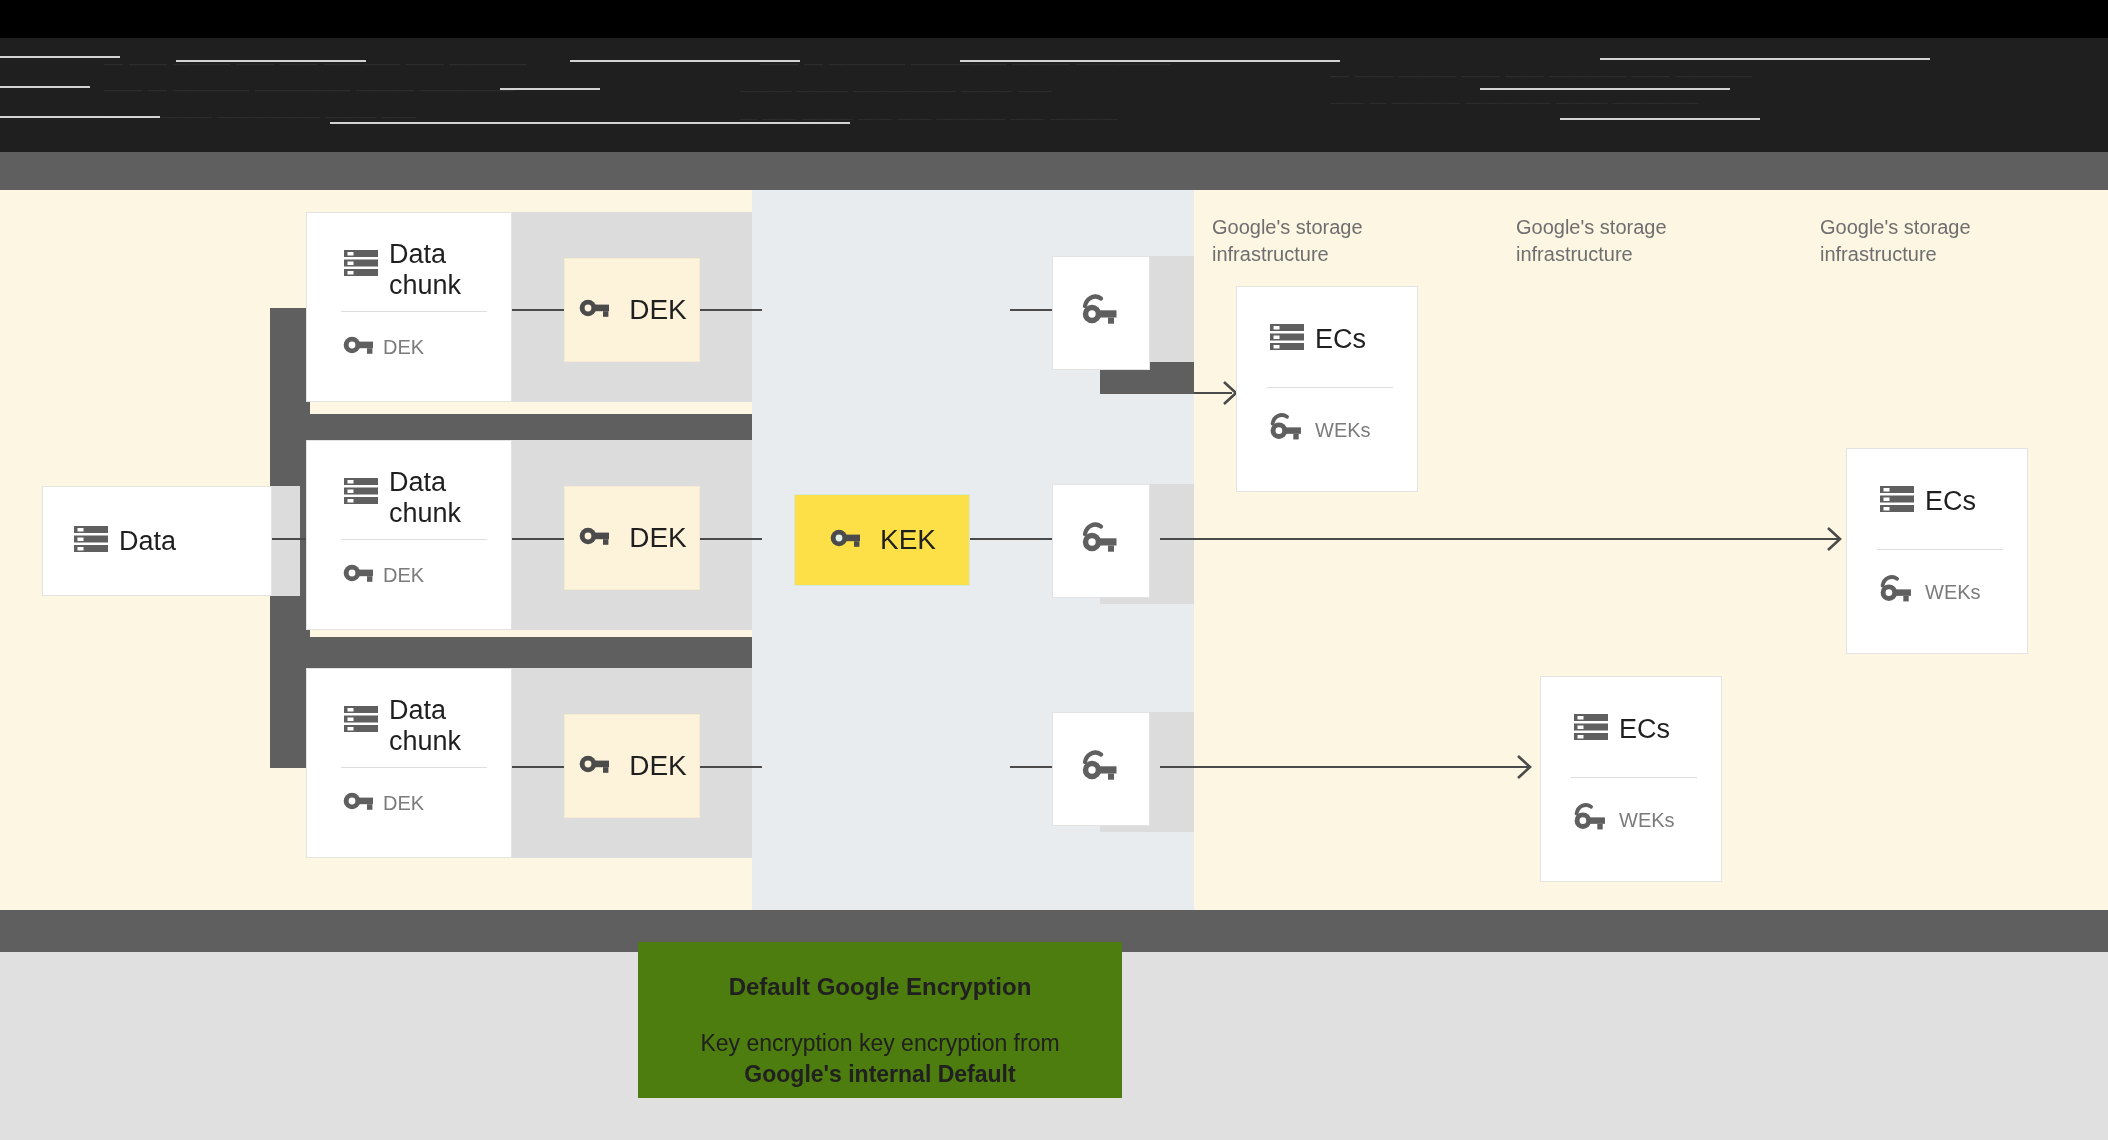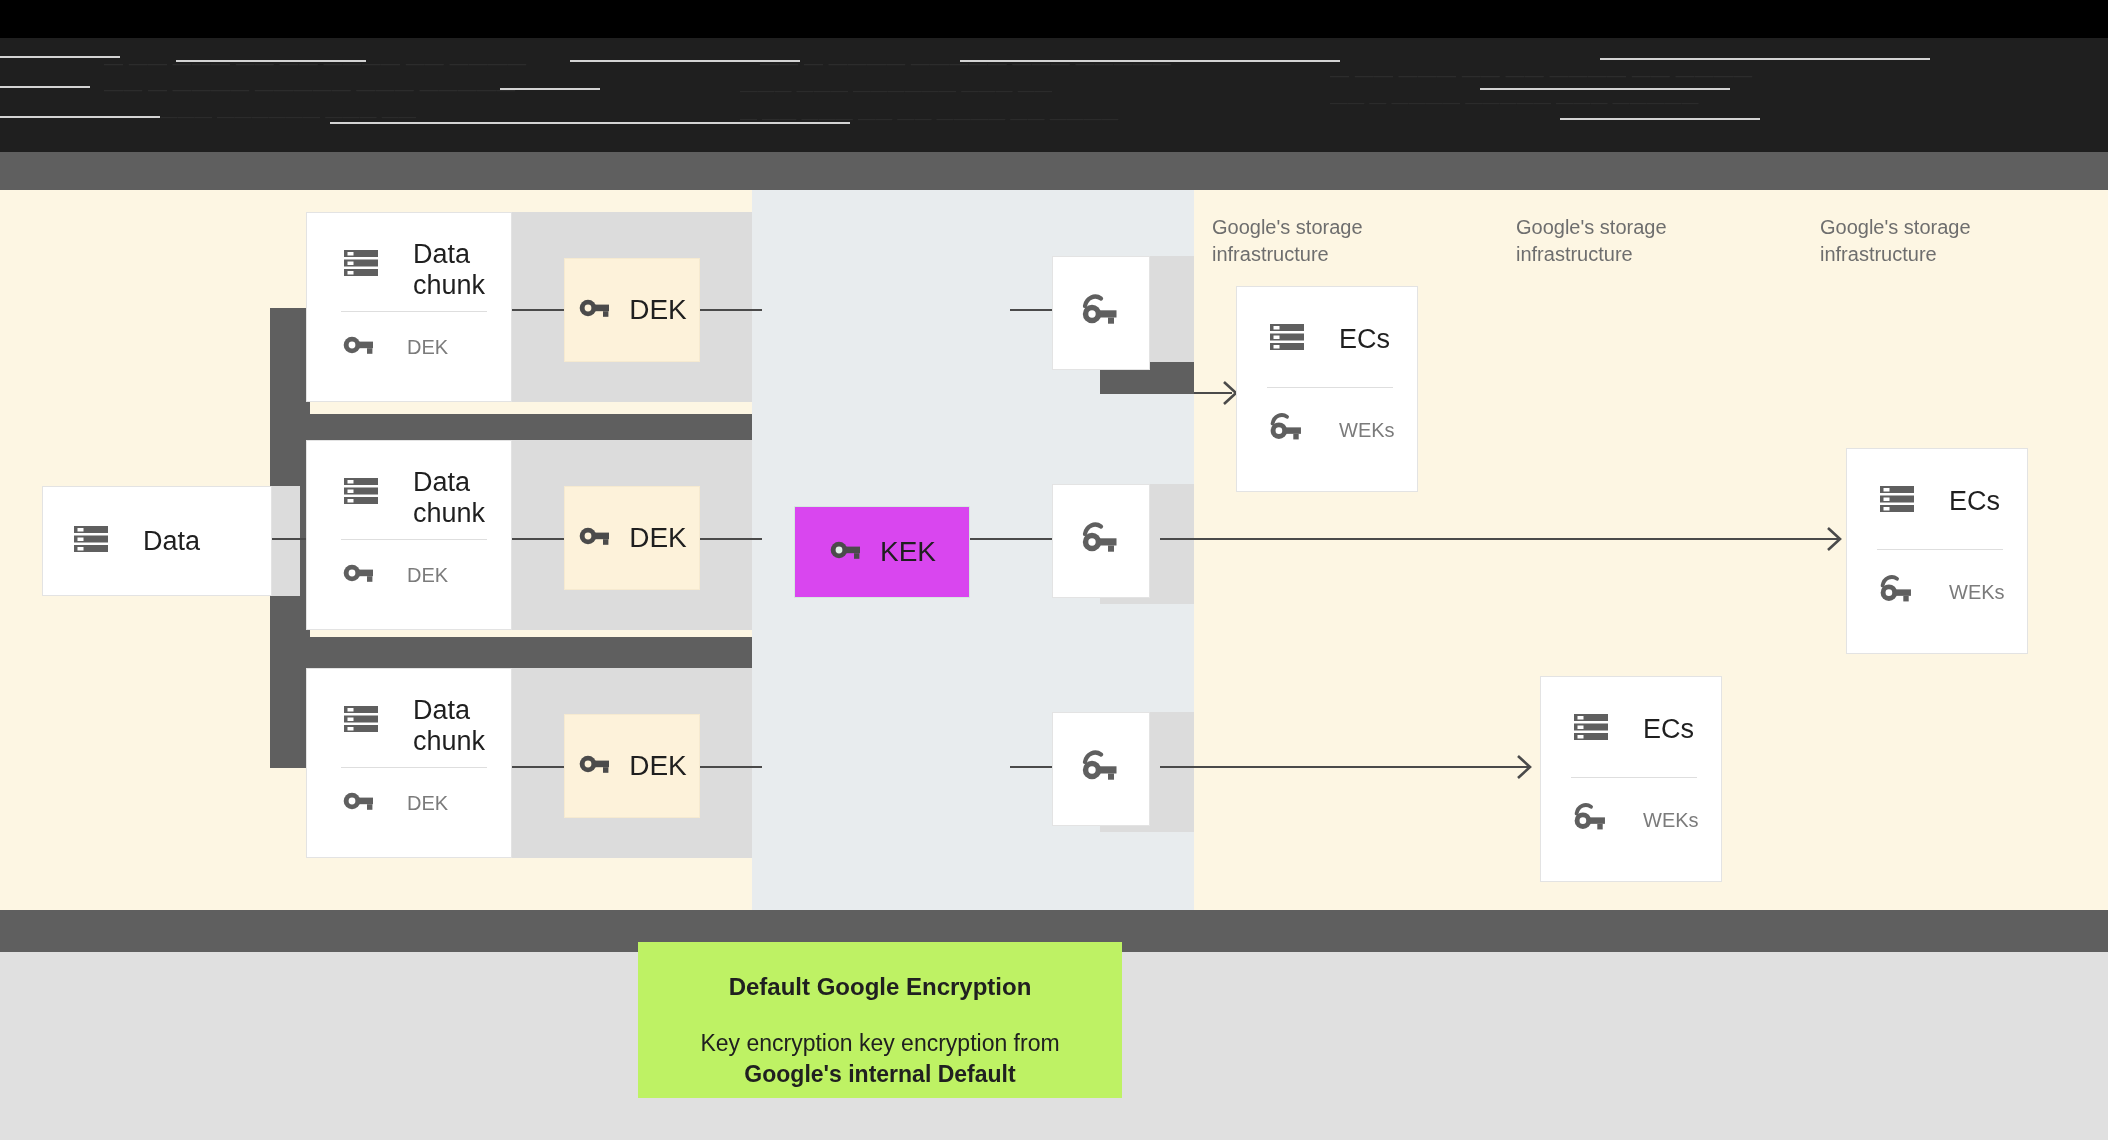--- a/index.html
+++ b/index.html
@@ -27,45 +27,45 @@
   
   .bracket{position:absolute;background:#5f5f5f;}
 
   
   .conn{position:absolute;background:#4a4a4a;height:2px;}
   .arrowhead{position:absolute;width:0;height:0;}
   .arrowhead svg{display:block;}
 
   
   .card{position:absolute;background:#ffffff;border:1px solid #e3e3e3;box-sizing:border-box;}
-  .card-row{display:flex;align-items:center;gap:32px;}
+  .card-row{display:flex;align-items:center;gap:8px;}
   .card-title{font-size:27px;color:#1f1f1f;line-height:31px;}
   .card-sub{font-size:20px;color:#7b7b7b;line-height:24px;}
   .divider{height:1px;background:#dedede;}
 
   
   .ico{flex:0 0 auto;display:block;}
 
   
   .box-dek{position:absolute;background:#fdf2da;border:1px solid #f6ead0;box-sizing:border-box;
            display:flex;align-items:center;justify-content:center;gap:18px;}
-  .box-kek{position:absolute;background:#d946ef;border:1px solid #d4e9dd;box-sizing:border-box;
-           display:flex;align-items:center;justify-content:center;gap:18px;margin-top:12px;}
+  .box-kek{position:absolute;background:#fde047;border:1px solid #d4e9dd;box-sizing:border-box;
+           display:flex;align-items:center;justify-content:center;gap:18px;}
   .box-label{font-size:28px;color:#1f1f1f;}
 
   
   .plate{position:absolute;background:#dcdcdc;}
 
   
   .colcap{position:absolute;font-size:20px;line-height:27px;color:#6e6e6e;white-space:pre-line;}
 
   
   .botbar{position:absolute;left:0;top:910px;width:2108px;height:42px;background:#5f5f5f;}
   .botbg{position:absolute;left:0;top:952px;width:2108px;height:188px;background:#e0e0e0;}
-  .caption{position:absolute;background:#bef264;box-sizing:border-box;text-align:center;}
+  .caption{position:absolute;background:#4d7c0f;box-sizing:border-box;text-align:center;}
   .cap-title{font-size:24px;font-weight:bold;color:#202020;line-height:30px;}
   .cap-body{font-size:23px;color:#202020;line-height:31px;}
   .cap-body b{font-weight:bold;}
 </style>
 </head>
 <body>
 
 <div id="stage">
 
   <div class="topdark"></div>

